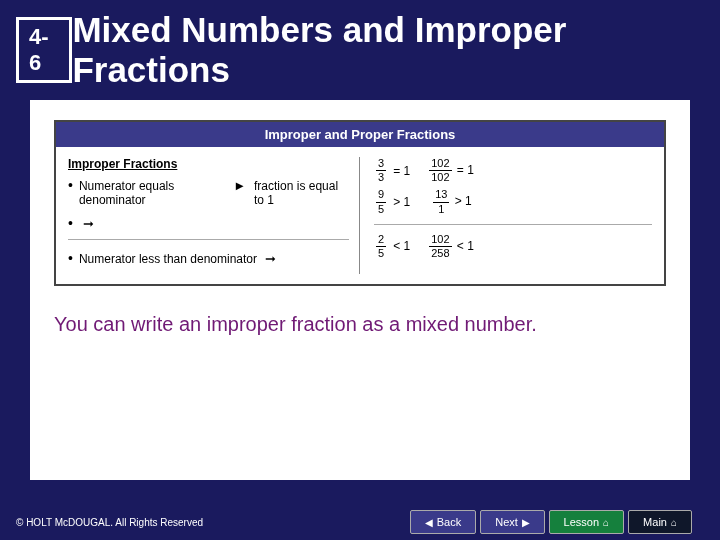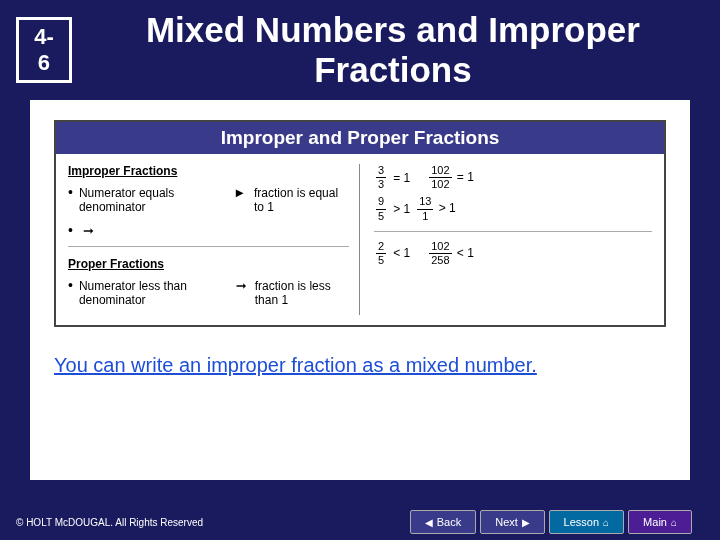--- a/index.html
+++ b/index.html
@@ -12,22 +12,21 @@
       overflow: hidden;
       position: relative;
     }
 
     
     .header {
       background: #1a1a5e;
       padding: 10px 16px;
       display: flex;
       align-items: center;
-      gap: 10px;
-      text-align: center;
+      gap: 0;
     }
 
     .lesson-badge {
       background: #1a1a5e;
       border: 3px solid #fff;
       color: #fff;
       font-size: 22px;
       font-weight: bold;
       padding: 4px 10px;
       display: inline-block;
@@ -50,21 +49,21 @@
     
     .fraction-box {
       border: 2px solid #444;
       margin-bottom: 24px;
     }
 
     .fraction-box-header {
       background: #3a3a8a;
       color: #fff;
       text-align: center;
-      font-size: 19px;
+      font-size: 13px;
       font-weight: bold;
       padding: 5px 8px;
     }
 
     .fraction-box-body {
       padding: 10px 12px;
       font-size: 12px;
       display: grid;
       grid-template-columns: 1fr 1fr;
       gap: 0;
@@ -139,24 +138,23 @@
 
     
     .separator {
       border-top: 1px solid #aaa;
       margin: 4px 0 8px 0;
     }
 
     
     .body-text {
       font-size: 20px;
-      color: #1d4ed8;
+      color: #701a75;
       margin-top: 10px;
       line-height: 1.4;
-      text-decoration: underline;
     }
 
     
     .footer {
       position: absolute;
       bottom: 0;
       left: 0;
       right: 12px;
       background: #1a1a5e;
       padding: 6px 16px;
@@ -187,25 +185,25 @@
       align-items: center;
       gap: 4px;
       border-radius: 2px;
     }
 
     .nav-btn .arrow-icon {
       font-size: 10px;
     }
 
     .nav-btn.lesson-btn {
-      background: #0369a1;
+      background: #15803d;
     }
 
     .nav-btn.main-btn {
-      background: #4c1d95;
+      background: #0f172a;
     }
   </style>
 </head>
 <body>
 
 <div class="header">
   <div class="lesson-badge">4-6</div>
   <div class="header-title">Mixed Numbers and Improper Fractions</div>
 </div>
 
@@ -226,26 +224,24 @@
         </div>
 
         <div class="bullet-row">
           <span class="bullet">•</span>
           <span class="arrow-right">➞</span>
         </div>
 
         <div class="separator"></div>
 
         <div class="proper-section">
-          <div class="section-title">Proper Fractions</div>
           <div class="bullet-row">
             <span class="bullet">•</span>
             <span>Numerator less than denominator</span>
             <span class="arrow-right">➞</span>
-            <span>fraction is less than 1</span>
           </div>
         </div>
       </div>
 
       <div class="fraction-right">
 
         <div style="margin-bottom:8px;">
           <div class="example-row">
             <span class="fraction-inline">
               <span class="num">3</span>
@@ -259,21 +255,21 @@
               </span>
               = 1
             </span>
           </div>
           <div class="example-row">
             <span class="fraction-inline">
               <span class="num">9</span>
               <span class="den">5</span>
             </span>
             <span>&gt; 1</span>
-            <span style="margin-left:0;">
+            <span style="margin-left:16px;">
               <span class="fraction-inline">
                 <span class="num">13</span>
                 <span class="den">1</span>
               </span>
               &gt; 1
             </span>
           </div>
         </div>
 
         <div class="separator"></div>

